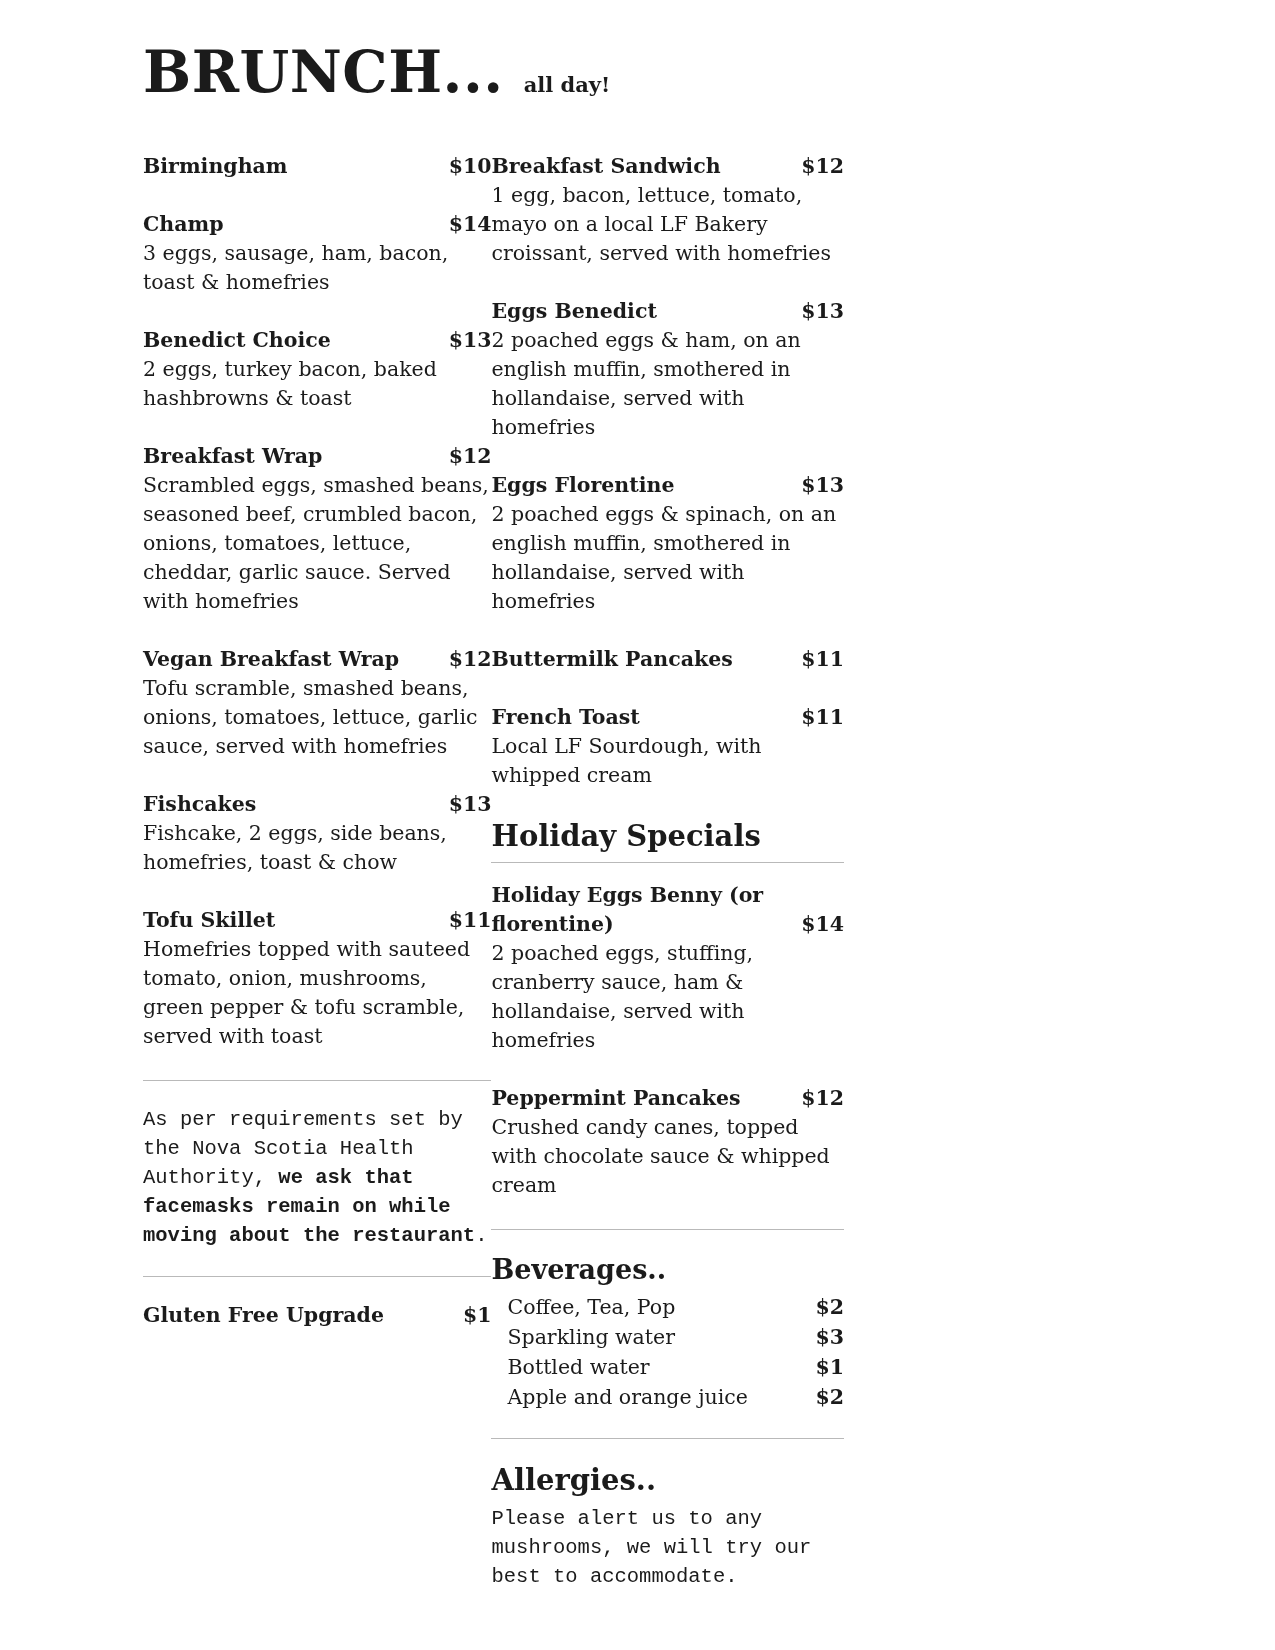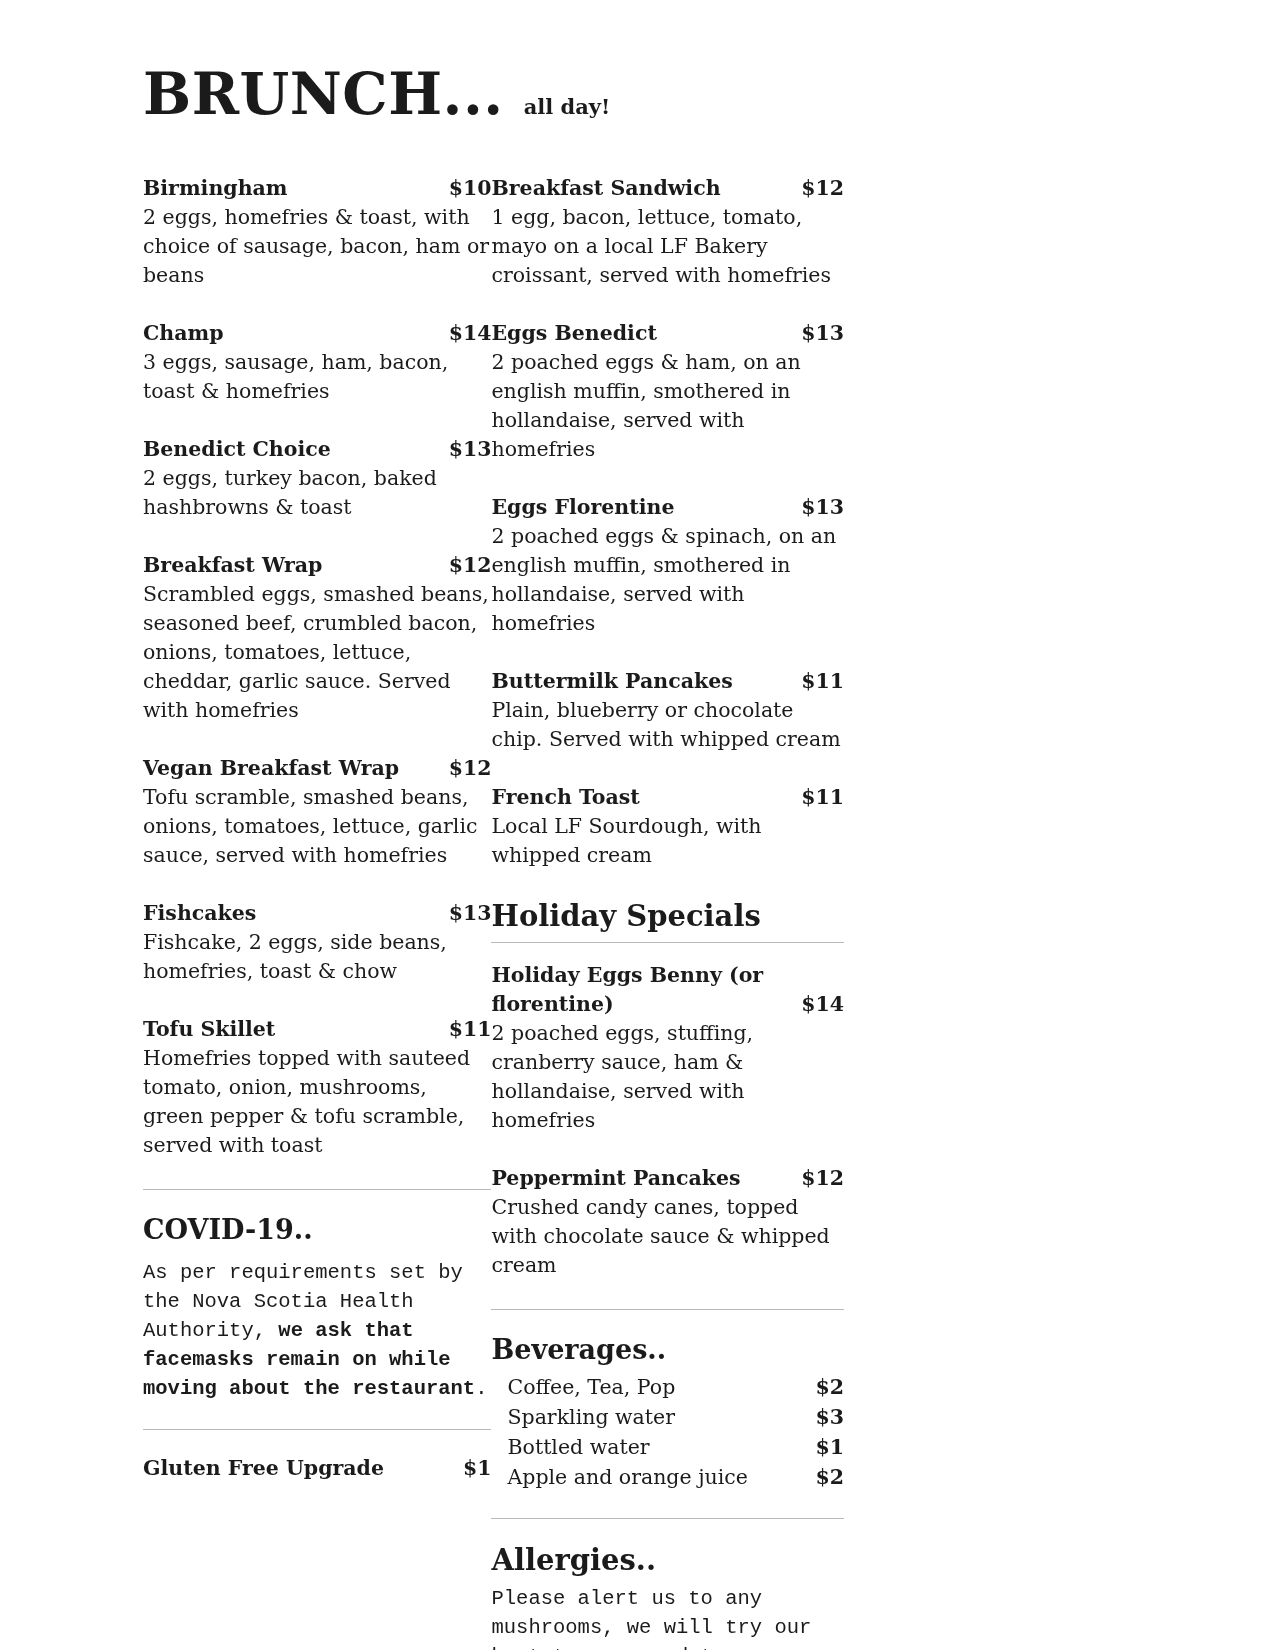--- a/index.html
+++ b/index.html
@@ -8,21 +8,21 @@
     background: #ffffff;
     color: #1b1b1b;
     font-family: "DejaVu Serif", "Liberation Serif", serif;
   }
   .page {
     position: relative;
     width: 1027px;
     height: 1650px;
     background: #ffffff;
     box-sizing: border-box;
-    padding: 65px 183px 40px 143px;
+    padding: 43px 183px 40px 143px;
     overflow: hidden;
   }
   .title-row {
     display: flex;
     align-items: baseline;
     gap: 20px;
     margin-bottom: 52px;
   }
   .title {
     font-size: 57px;
@@ -104,21 +104,20 @@
 
   <div class="columns">
 
     <div class="col-left">
 
       <div class="item">
         <div class="item-head">
           <span class="item-name">Birmingham</span>
           <span class="item-price">$10</span>
         </div>
-        <div class="item-desc">2 eggs,  homefries &amp; toast, with choice of sausage, bacon, ham or beans</div>
       </div>
 
       <div class="item">
         <div class="item-head">
           <span class="item-name">Champ</span>
           <span class="item-price">$14</span>
         </div>
         <div class="item-desc">3 eggs, sausage, ham, bacon, toast &amp; homefries</div>
       </div>
 
@@ -158,21 +157,20 @@
         <div class="item-head">
           <span class="item-name">Tofu Skillet</span>
           <span class="item-price">$11</span>
         </div>
         <div class="item-desc">Homefries topped with sauteed tomato, onion, mushrooms, green pepper &amp; tofu scramble, served with toast</div>
       </div>
 
       <hr class="rule">
 
       <div>
-        <div class="section-heading">COVID-19..</div>
         <div class="body-text"><span>As per requirements set by the Nova Scotia Health Authority, </span><span class="bold">we ask that facemasks remain on while moving about the restaurant</span><span>.</span></div>
       </div>
 
       <hr class="rule">
 
       <div class="single-line-item">
         <span class="item-name">Gluten Free Upgrade</span>
         <span class="item-price">$1</span>
       </div>
 
@@ -202,21 +200,20 @@
           <span class="item-price">$13</span>
         </div>
         <div class="item-desc">2 poached eggs &amp; spinach, on an english muffin, smothered in hollandaise, served with homefries</div>
       </div>
 
       <div class="item">
         <div class="item-head">
           <span class="item-name">Buttermilk Pancakes</span>
           <span class="item-price">$11</span>
         </div>
-        <div class="item-desc">Plain, blueberry or chocolate chip. Served with whipped cream</div>
       </div>
 
       <div class="item">
         <div class="item-head">
           <span class="item-name">French Toast</span>
           <span class="item-price">$11</span>
         </div>
         <div class="item-desc">Local LF Sourdough, with whipped cream</div>
       </div>
 

